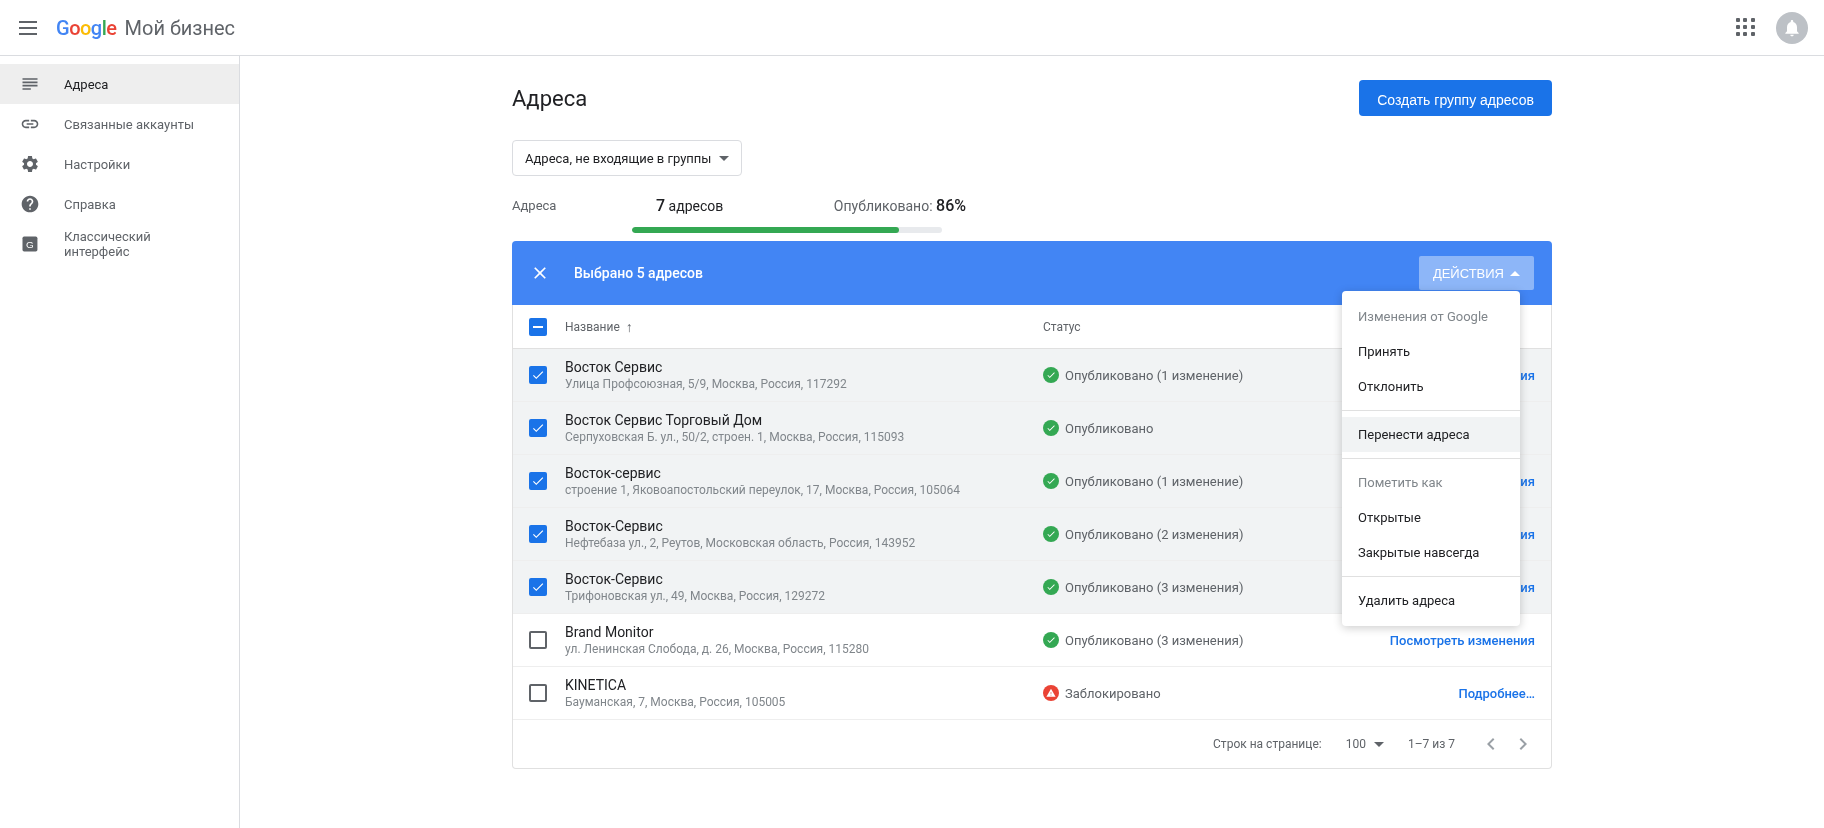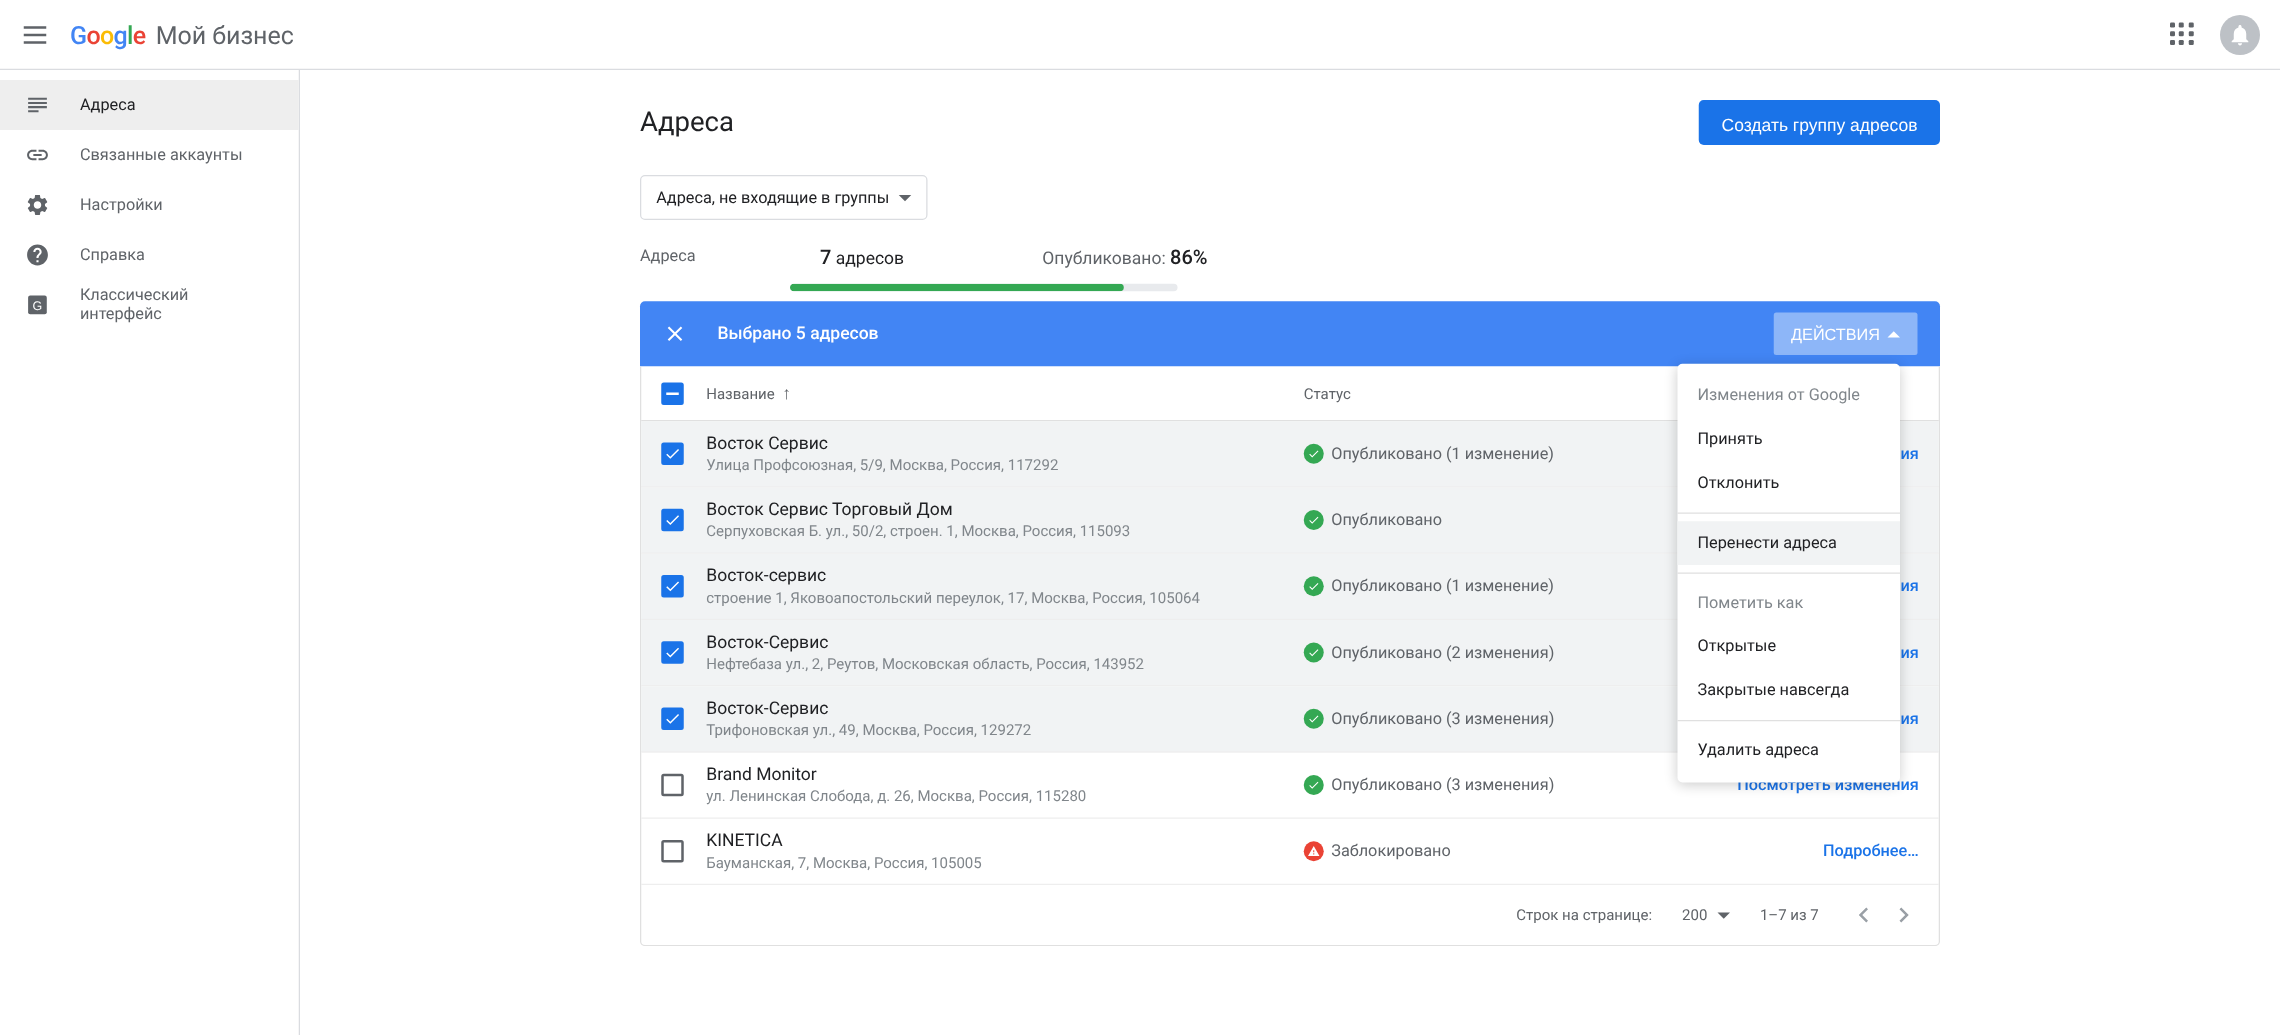--- a/index.html
+++ b/index.html
@@ -50,21 +50,21 @@
 .stats-label{color:#5f6368;font-size:13px;width:120px;}
 .stats-count{font-size:14px;}
 .stats-count strong{font-size:16px;font-weight:500;}
 .stats-pub{color:#5f6368;}
 .stats-pub strong{color:#202124;font-size:16px;font-weight:500;}
 .progress-bar{height:6px;background:#e8eaed;border-radius:3px;overflow:hidden;width:310px;margin-left:120px;}
 .progress-fill{height:100%;background:#34a853;border-radius:3px;}
 .stats-body{flex:1;}
 
 
-.sel-bar{background:#4285f4;color:#fff;height:52px;border-radius:4px 4px 0 0;display:flex;align-items:center;padding:0 18px;justify-content:space-between;margin-top:8px;}
+.sel-bar{background:#4285f4;color:#fff;height:64px;border-radius:4px 4px 0 0;display:flex;align-items:center;padding:0 18px;justify-content:space-between;margin-top:8px;}
 .sel-left{display:flex;align-items:center;gap:24px;}
 .close-x{width:20px;height:20px;cursor:pointer;fill:#fff;}
 .sel-text{font-weight:500;}
 .actions-btn{background:rgba(255,255,255,0.4);color:#fff;border:none;height:34px;padding:0 14px;display:flex;align-items:center;gap:6px;cursor:pointer;font-weight:500;font-size:13px;border-radius:2px;}
 .tri-up{width:0;height:0;border-left:5px solid transparent;border-right:5px solid transparent;border-bottom:5px solid #fff;}
 
 
 .tbl{border:1px solid #e0e0e0;border-top:none;border-radius:0 0 4px 4px;}
 .thead{display:flex;align-items:center;height:44px;padding:0 16px;gap:18px;font-size:12px;color:#5f6368;border-bottom:1px solid #e0e0e0;}
 .col-name-h{flex:0 0 460px;display:flex;align-items:center;gap:6px;}
@@ -388,21 +388,21 @@
                     </svg>
                   </span>
                   <span>Заблокировано</span>
                 </div>
                 <div class="col-action"><a>Подробнее…</a></div>
               </div>
             </div>
           <div class="tbl-footer">
             <span>Строк на странице:</span>
             <div class="footer-pg">
-              <span>200</span>
+              <span>100</span>
               <span class="tri-down"></span>
             </div>
             <span>1–7 из 7</span>
             <div style="display:flex;gap:8px;">
               <div class="pg-btn">
                   <svg viewBox="0 0 24 24">
                     <path d="M15.41 7.41L14 6l-6 6 6 6 1.41-1.41L10.83 12z"></path>
                   </svg>
                 </div>
               <div class="pg-btn">

